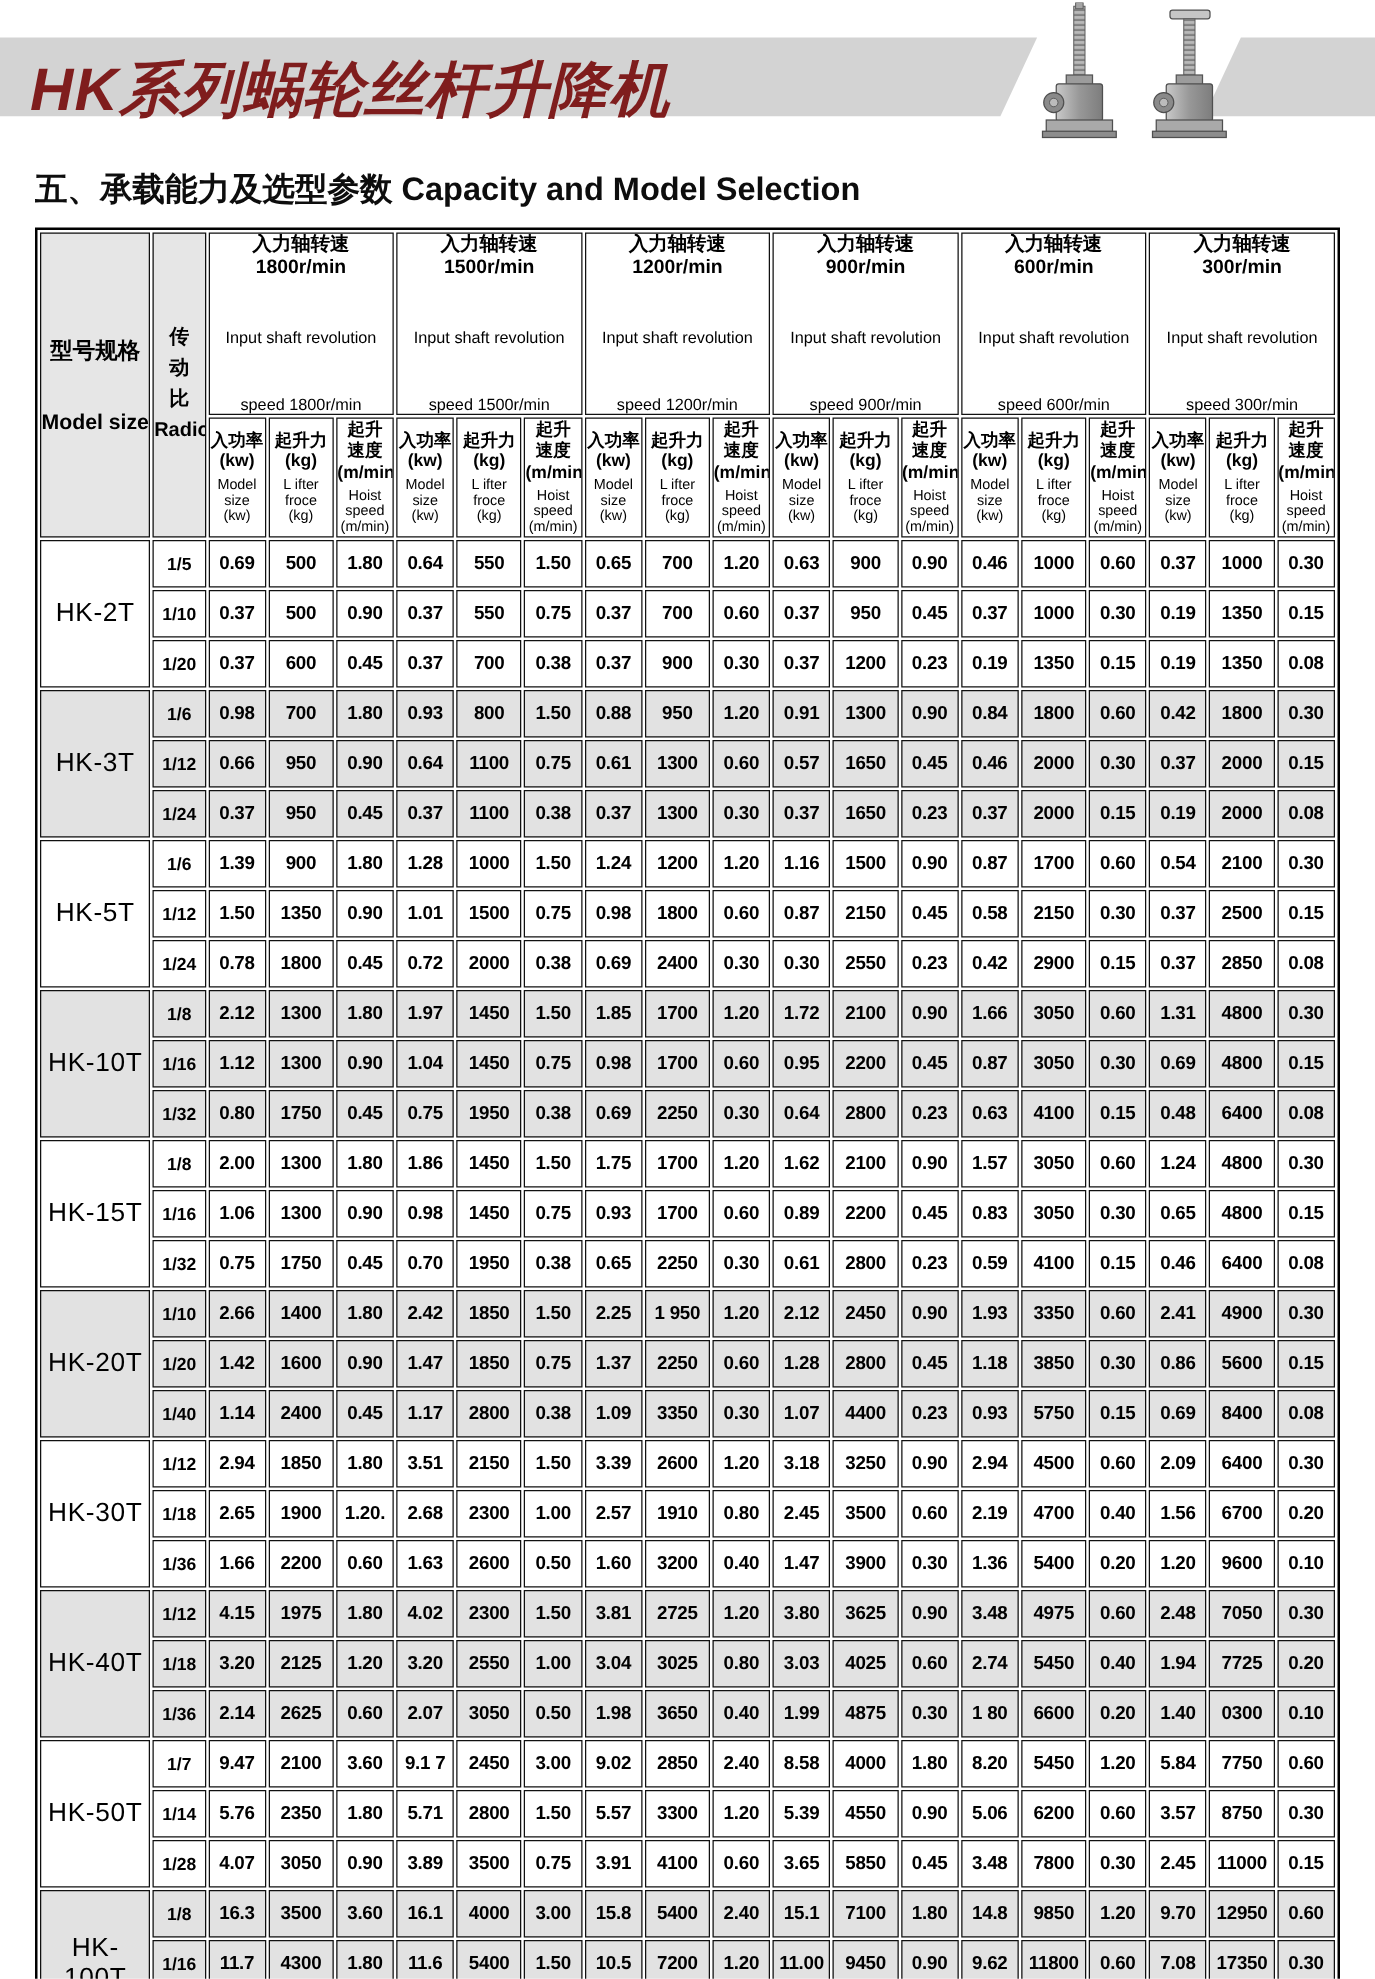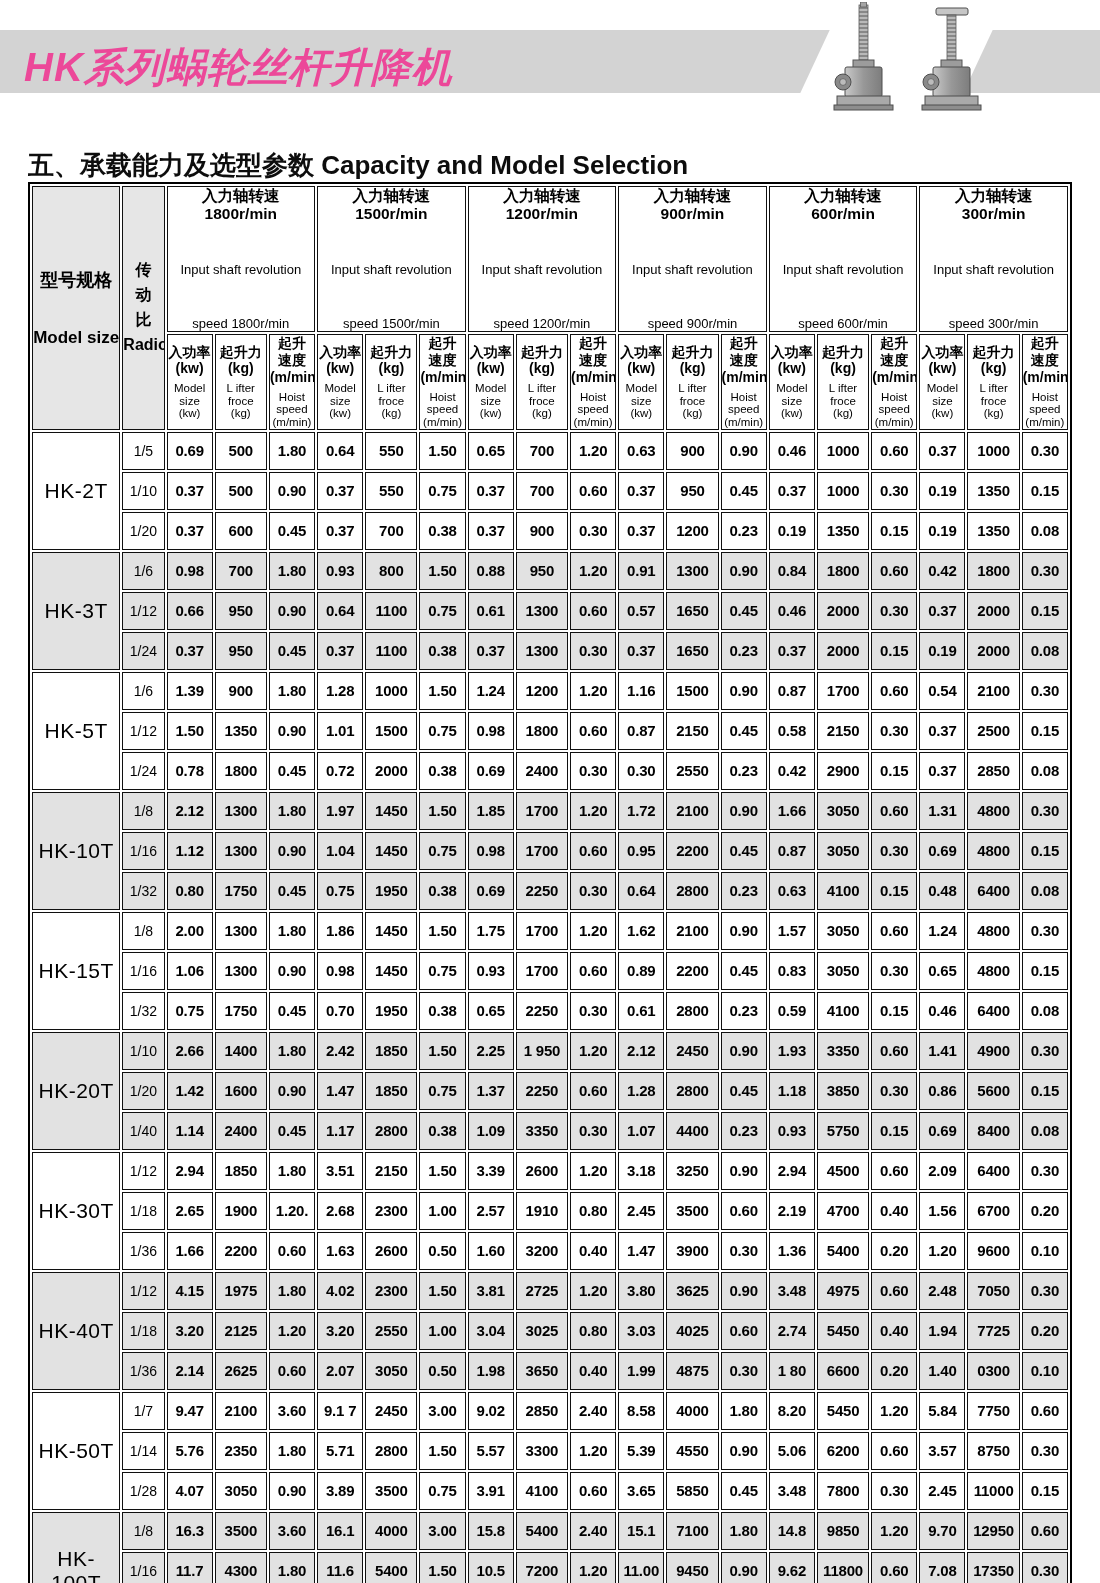--- a/index.html
+++ b/index.html
@@ -6,26 +6,26 @@
   body{
     width:1100px;height:1583px;position:relative;overflow:hidden;
     background:#ffffff;color:#000;
     font-family:"Liberation Sans","DejaVu Sans",sans-serif;
   }
   
   .band{position:absolute;top:30px;height:63px;background:#d3d3d3;transform:skewX(-25deg);}
   .band-main{left:-60px;width:875px;}
   .band-right{left:978px;width:220px;}
   .banner-title{
-    position:absolute;left:24px;top:40px;font-size:40px;font-weight:bold;font-style:italic;
-    color:#ec4899;letter-spacing:1px;white-space:nowrap;
+    position:absolute;left:24px;top:40px;font-size:48px;font-weight:bold;font-style:italic;
+    color:#7f1d1d;letter-spacing:1px;white-space:nowrap;
   }
   .jacks{position:absolute;left:826px;top:2px;width:170px;height:120px;}
   .section-title{
-    position:absolute;left:28px;top:148px;font-size:26px;font-weight:bold;color:#0d0d0d;white-space:nowrap;text-align:center;
+    position:absolute;left:28px;top:134px;font-size:26px;font-weight:bold;color:#0d0d0d;white-space:nowrap;text-align:center;
   }
   
   .tbl-wrap{position:absolute;left:28px;top:182px;width:1044px;}
   table{
     width:1044px;table-layout:fixed;
     border-collapse:separate;border-spacing:2.5px;
     background:#fff;border:2.5px solid #000;
   }
   th,td{
     border:1.5px solid #101010;text-align:center;vertical-align:middle;
@@ -38,21 +38,21 @@
   .hz{font-size:18px;font-weight:bold;margin-bottom:36px;}
   .he-big{font-size:17px;font-weight:bold;}
   .ratiohd{font-size:16px;}
   .vch{font-size:16px;font-weight:bold;line-height:1.55;}
   .gzh{font-size:15.5px;font-weight:bold;line-height:1.15;}
   .gen{font-size:13px;font-weight:normal;line-height:1.1;margin-top:40px;}
   .szh{font-size:14px;font-weight:bold;line-height:1.2;}
   .sen{font-size:11.5px;font-weight:normal;line-height:1.1;}
   .sen-first{margin-top:5px;}
   .mcell{font-size:21px;letter-spacing:0.5px;margin-left:12px;}
-  .rcell{font-size:14px;font-weight:normal;}
+  .rcell{font-size:14px;font-weight:bold;}
   .vcell{font-size:15px;font-weight:bold;letter-spacing:-0.2px;}
   .sh{background:#e2e2e2;}
 </style>
 </head>
 <body>
 
 <div class="band band-main"></div>
 <div class="band band-right"></div>
 <div class="banner-title">HK系列蜗轮丝杆升降机</div>
 
@@ -634,21 +634,21 @@
           <td class="vcell sh">1.50</td>
           <td class="vcell sh">2.25</td>
           <td class="vcell sh">1 950</td>
           <td class="vcell sh">1.20</td>
           <td class="vcell sh">2.12</td>
           <td class="vcell sh">2450</td>
           <td class="vcell sh">0.90</td>
           <td class="vcell sh">1.93</td>
           <td class="vcell sh">3350</td>
           <td class="vcell sh">0.60</td>
-          <td class="vcell sh">1.41</td>
+          <td class="vcell sh">2.41</td>
           <td class="vcell sh">4900</td>
           <td class="vcell sh">0.30</td>
         </tr>
         <tr>
           <td class="rcell sh">1/20</td>
           <td class="vcell sh">1.42</td>
           <td class="vcell sh">1600</td>
           <td class="vcell sh">0.90</td>
           <td class="vcell sh">1.47</td>
           <td class="vcell sh">1850</td>

